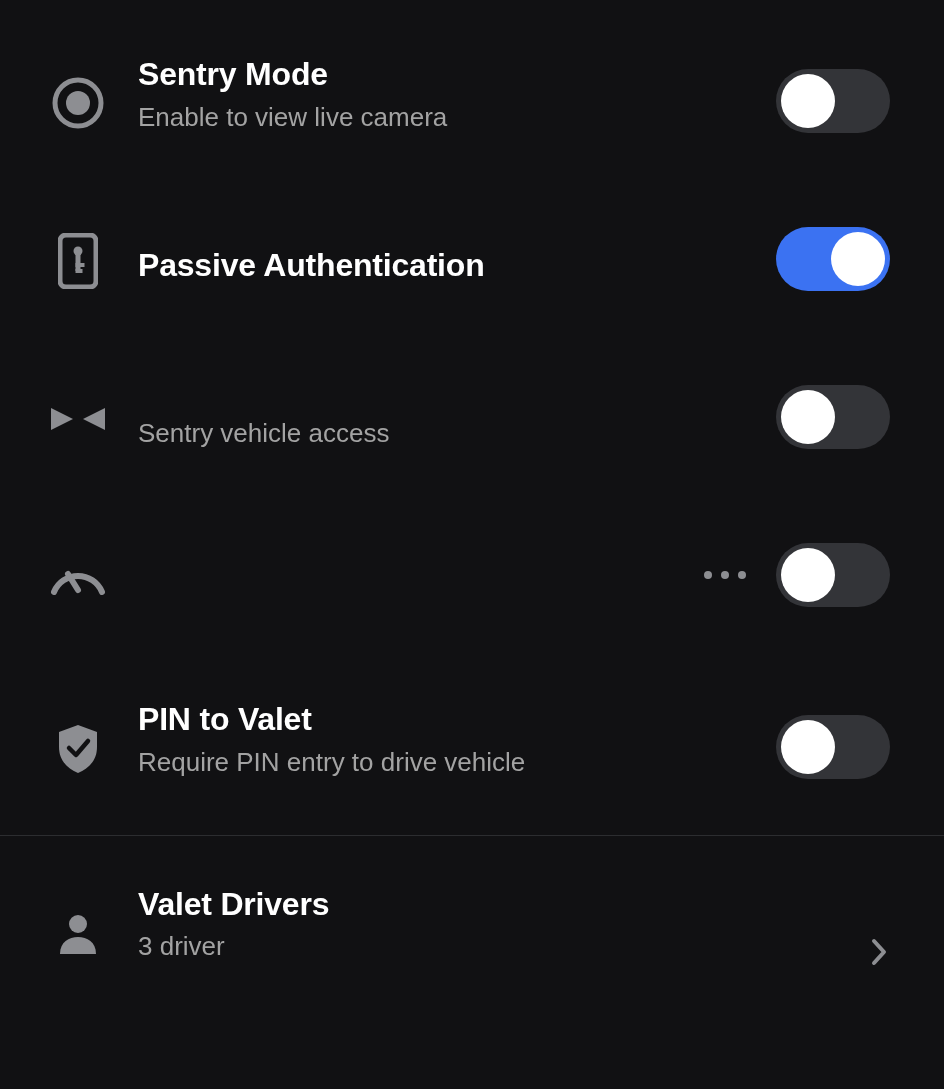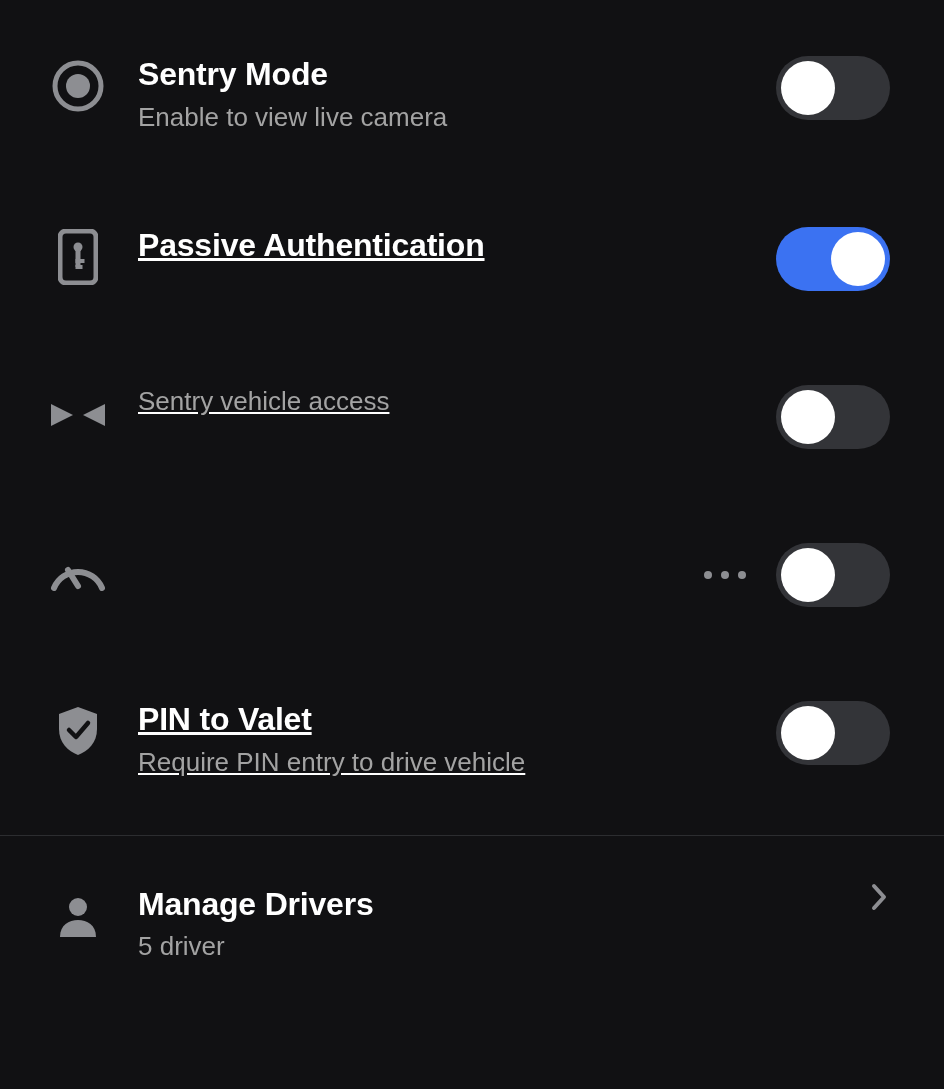--- a/index.html
+++ b/index.html
@@ -10,26 +10,25 @@
     font-family: -apple-system, BlinkMacSystemFont, "Segoe UI", Helvetica, Arial, sans-serif;
     color: #fff;
     overflow: hidden;
   }
   .container {
     width: 100%;
     padding: 0;
   }
   .row {
     display: flex;
-    align-items: flex-start;
+    align-items: flex-end;
     padding: 56px 54px 56px 48px;
   }
   .row + .row {
     padding-top: 38px;
-    text-decoration: underline;
   }
   .icon-slot {
     width: 60px;
     height: 60px;
     display: flex;
     align-items: center;
     justify-content: center;
     flex-shrink: 0;
     margin-right: 30px;
   }
@@ -211,22 +210,22 @@
   <div class="divider"></div>
 
   <div class="row manage">
     <div class="icon-slot">
       <svg width="46" height="46" viewBox="0 0 46 46">
         <circle cx="23" cy="14" r="9" fill="#8d8e92"></circle>
         <path d="M5 44 C5 32 14 27 23 27 C32 27 41 32 41 44 Z" fill="#8d8e92"></path>
       </svg>
     </div>
     <div class="text-col">
-      <div class="title">Manage Drivers</div>
-      <div class="subtitle">5 driver</div>
+      <div class="title">Valet Drivers</div>
+      <div class="subtitle">3 driver</div>
     </div>
     <div class="right-ctrls">
       <div class="chevron">
         <svg width="16" height="28" viewBox="0 0 16 28">
           <path d="M3 3 L13 14 L3 25" fill="none" stroke="#8d8e92" stroke-width="4" stroke-linecap="round" stroke-linejoin="round"></path>
         </svg>
       </div>
     </div>
   </div>
 

